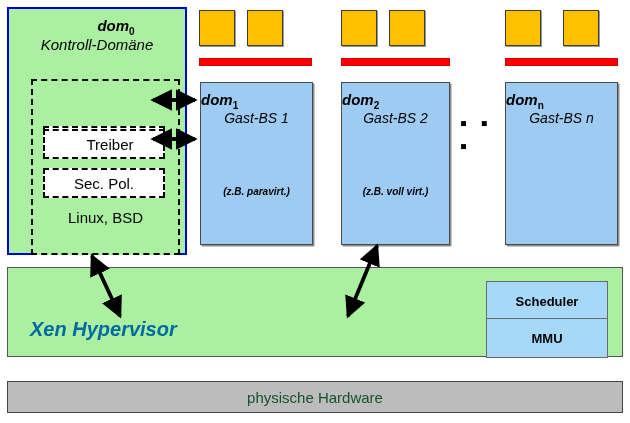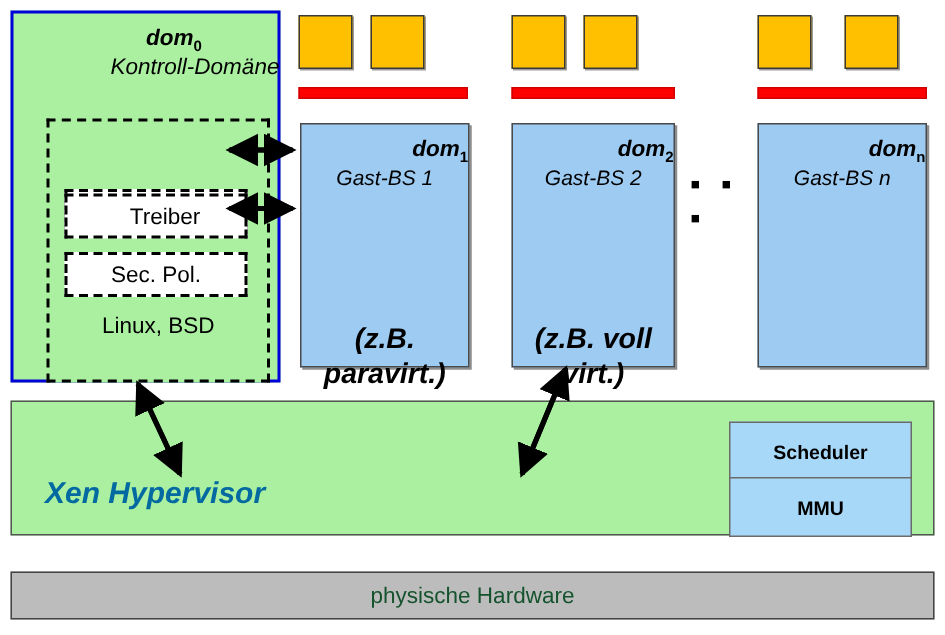--- a/index.html
+++ b/index.html
@@ -8,21 +8,21 @@
 
   .abs{position:absolute;box-sizing:border-box;}
 
   
   #dom0-box{left:7px;top:7px;width:180px;height:248px;background:#aaf0a0;
             border:2px solid #0000d8;}
   #dom0-title{position:absolute;left:0;top:8px;width:100%;text-align:center;
               font-size:15px;font-style:italic;font-weight:bold;color:#000;line-height:1.15;margin-left:19px;}
   #dom0-title sub{font-size:10px;font-style:normal;font-weight:bold;}
   #dom0-sub{position:absolute;left:0;top:27px;width:100%;text-align:center;
-            font-size:15px;font-style:italic;color:#000;padding-left:33px;}
+            font-size:15px;font-style:italic;color:#000;}
 
   #dom0-inner{left:22px;top:70px;width:149px;height:176px;
               border:2px dashed #000;background:#aaf0a0;}
   .dom0-mod{left:10px;width:122px;height:30px;border:2px dashed #000;background:#fff;
             display:flex;align-items:center;justify-content:center;
             font-size:15px;color:#000;}
   #mod-hvapi{top:9px;margin-top:36px;}
   #mod-treiber{top:48px;padding-left:12px;}
   #mod-secpol{top:87px;}
   #dom0-os{position:absolute;left:0;top:128px;width:100%;text-align:center;
@@ -30,27 +30,27 @@
 
   
   .app-box{width:36px;height:36px;background:#ffc000;border:1.5px solid #3a3a3a;
            box-shadow:1px 1px 0 #9a9a9a;top:10px;}
   
   .red-bar{height:8px;background:#ff0000;border:1px solid #d00000;top:58px;}
 
   
   .dom-box{top:82px;height:163px;background:#9dcbf2;border:1.5px solid #4a4a4a;
            box-shadow:1.5px 1.5px 0 #8e8e8e;}
-  .dom-title{position:absolute;left:0;top:8px;width:100%;text-align:right;
+  .dom-title{position:absolute;left:0;top:8px;width:100%;text-align:left;
              font-size:15px;font-weight:bold;font-style:italic;color:#000;line-height:1.15;}
   .dom-title sub{font-size:10px;font-style:normal;font-weight:bold;}
   .dom-sub{position:absolute;left:0;top:27px;width:100%;text-align:center;
            font-size:14px;font-style:italic;color:#000;}
   .dom-note{position:absolute;left:2px;right:2px;top:103px;text-align:center;
-            font-size:19px;font-weight:bold;font-style:italic;color:#000;line-height:1.2;margin-top:30px;}
+            font-size:10px;font-weight:bold;font-style:italic;color:#000;line-height:1.2;}
 
   #ellipsis{left:460px;top:112px;width:40px;font-size:20px;font-weight:bold;
             letter-spacing:4px;color:#000;font-family:"Liberation Sans",sans-serif;}
 
   
   #hv-box{left:7px;top:267px;width:616px;height:90px;background:#aaf0a0;
           border:1.5px solid #555;}
   #hv-label{position:absolute;left:22px;top:50px;font-size:20px;font-weight:bold;
             font-style:italic;color:#0369a1;}
   .hv-sub{right:14px;width:122px;height:40px;background:#a8d8f8;border:1.5px solid #6a6a6a;

